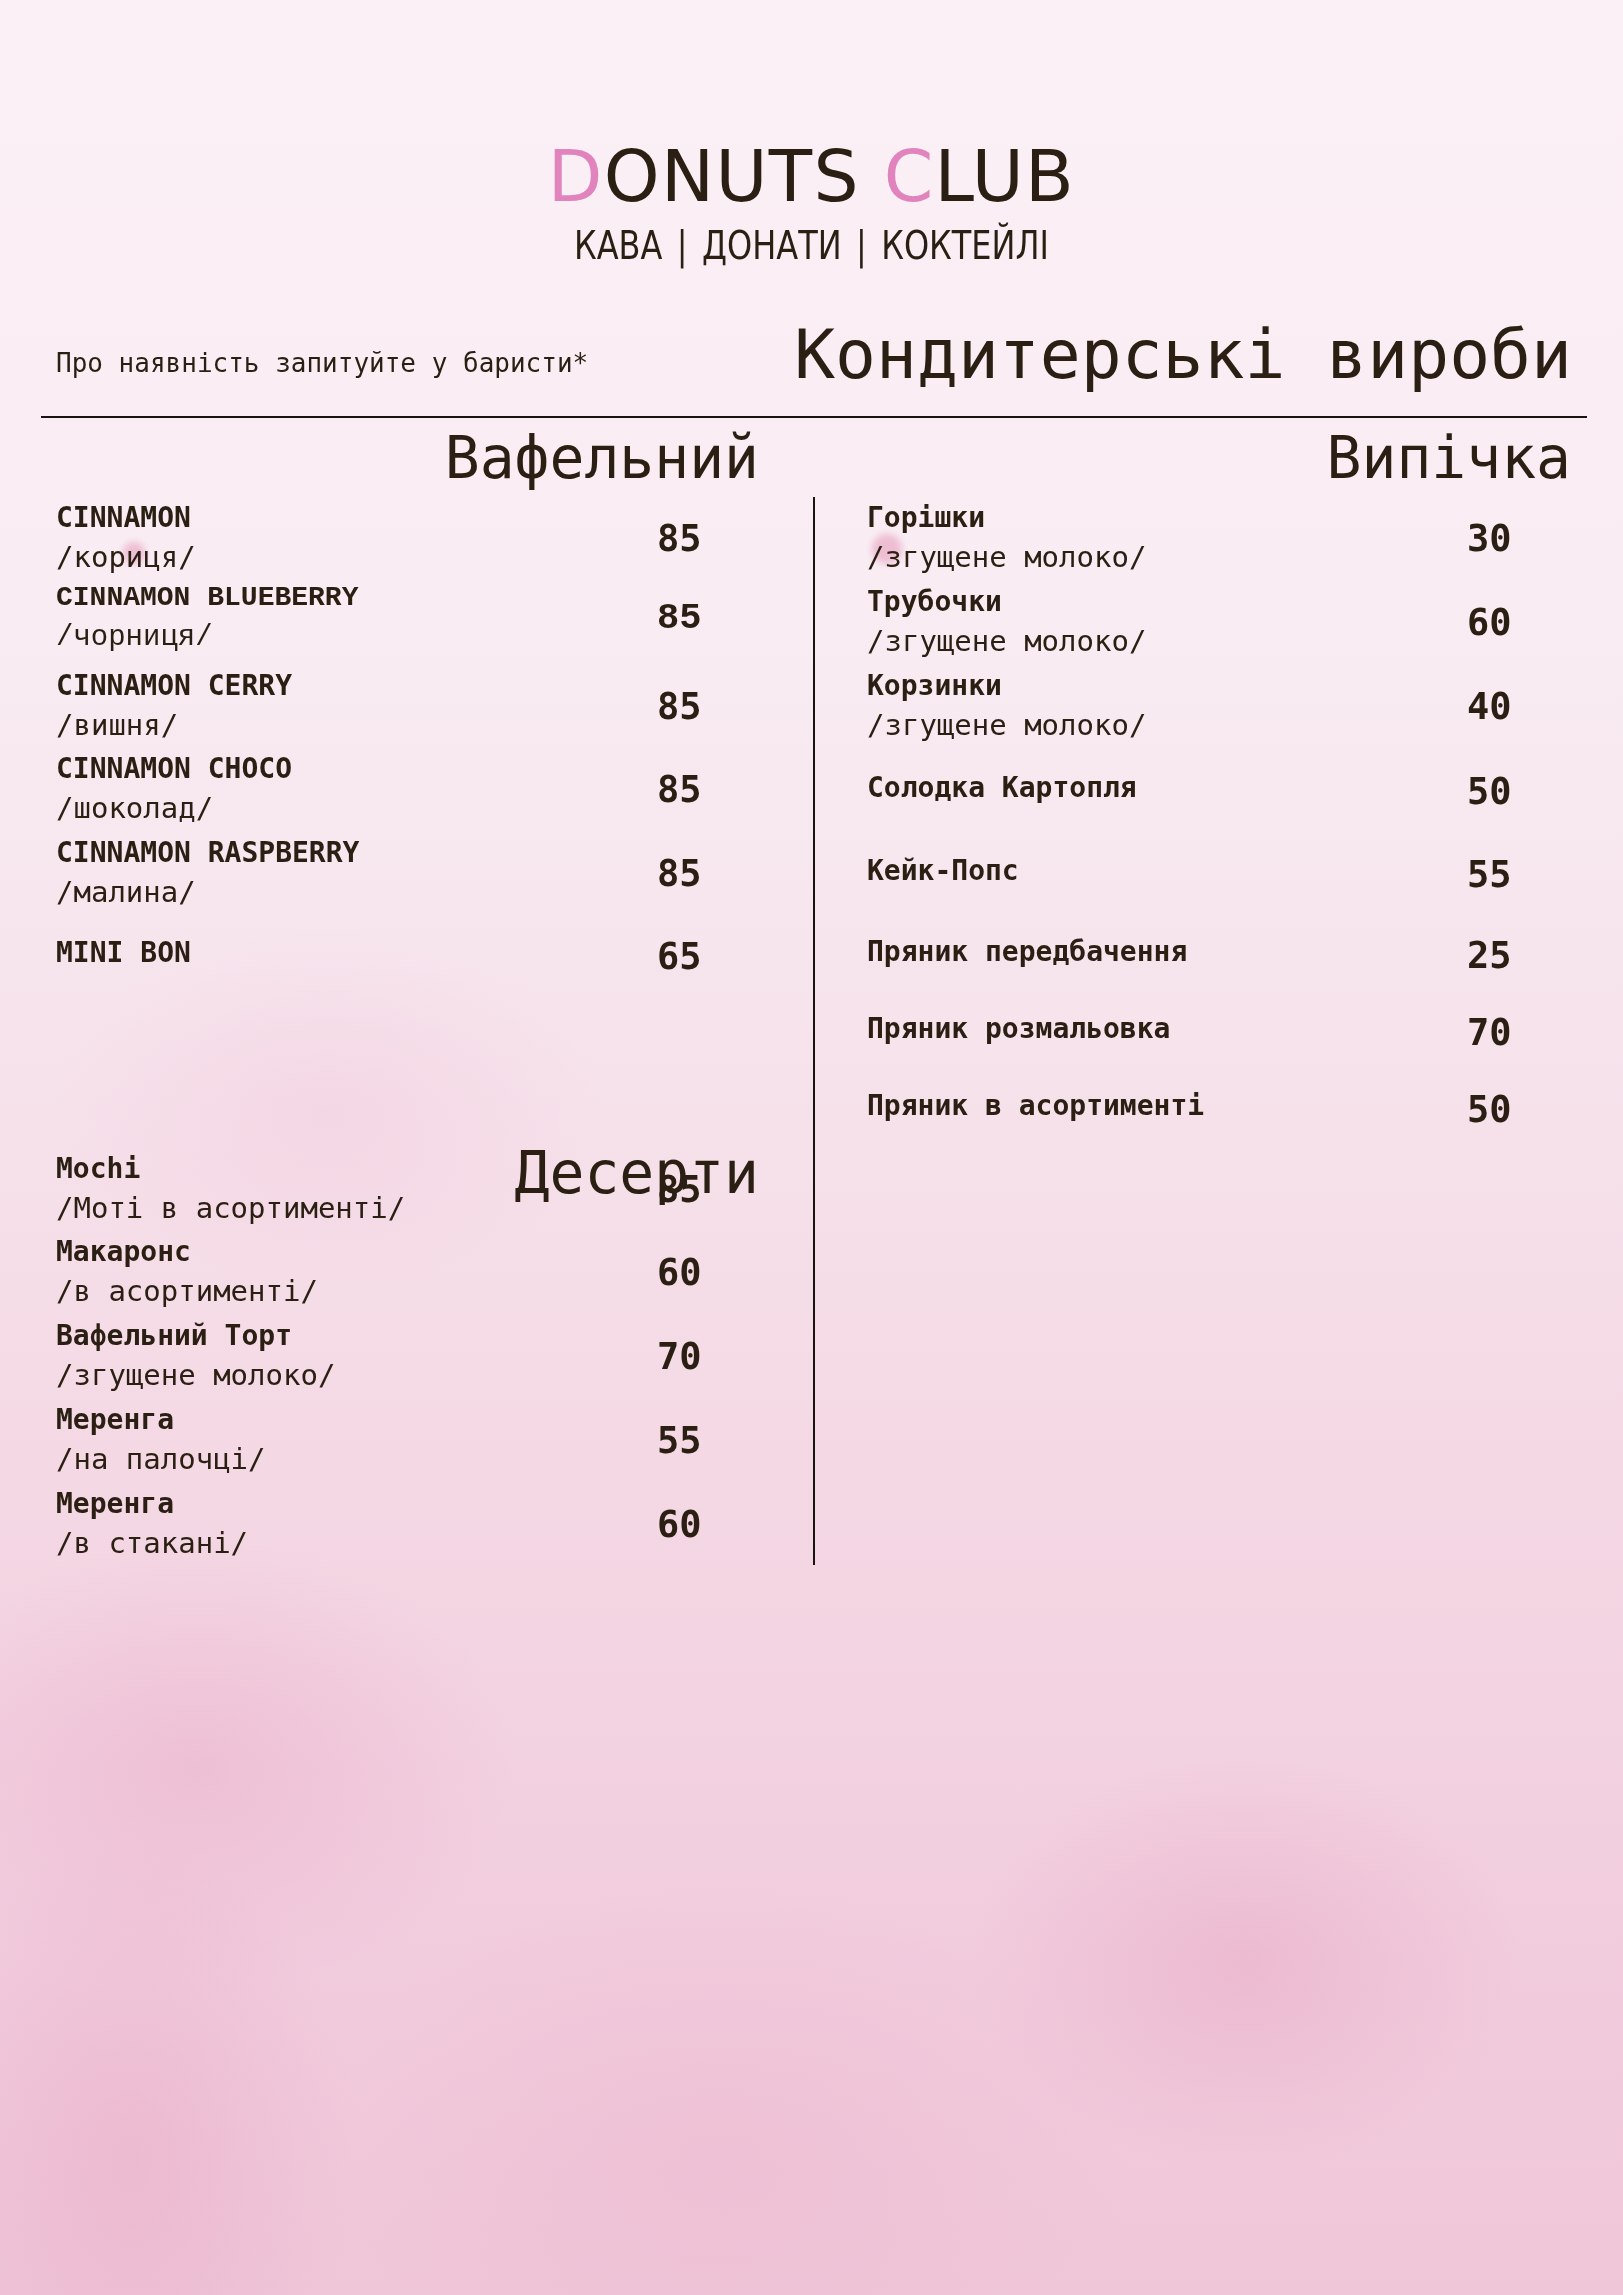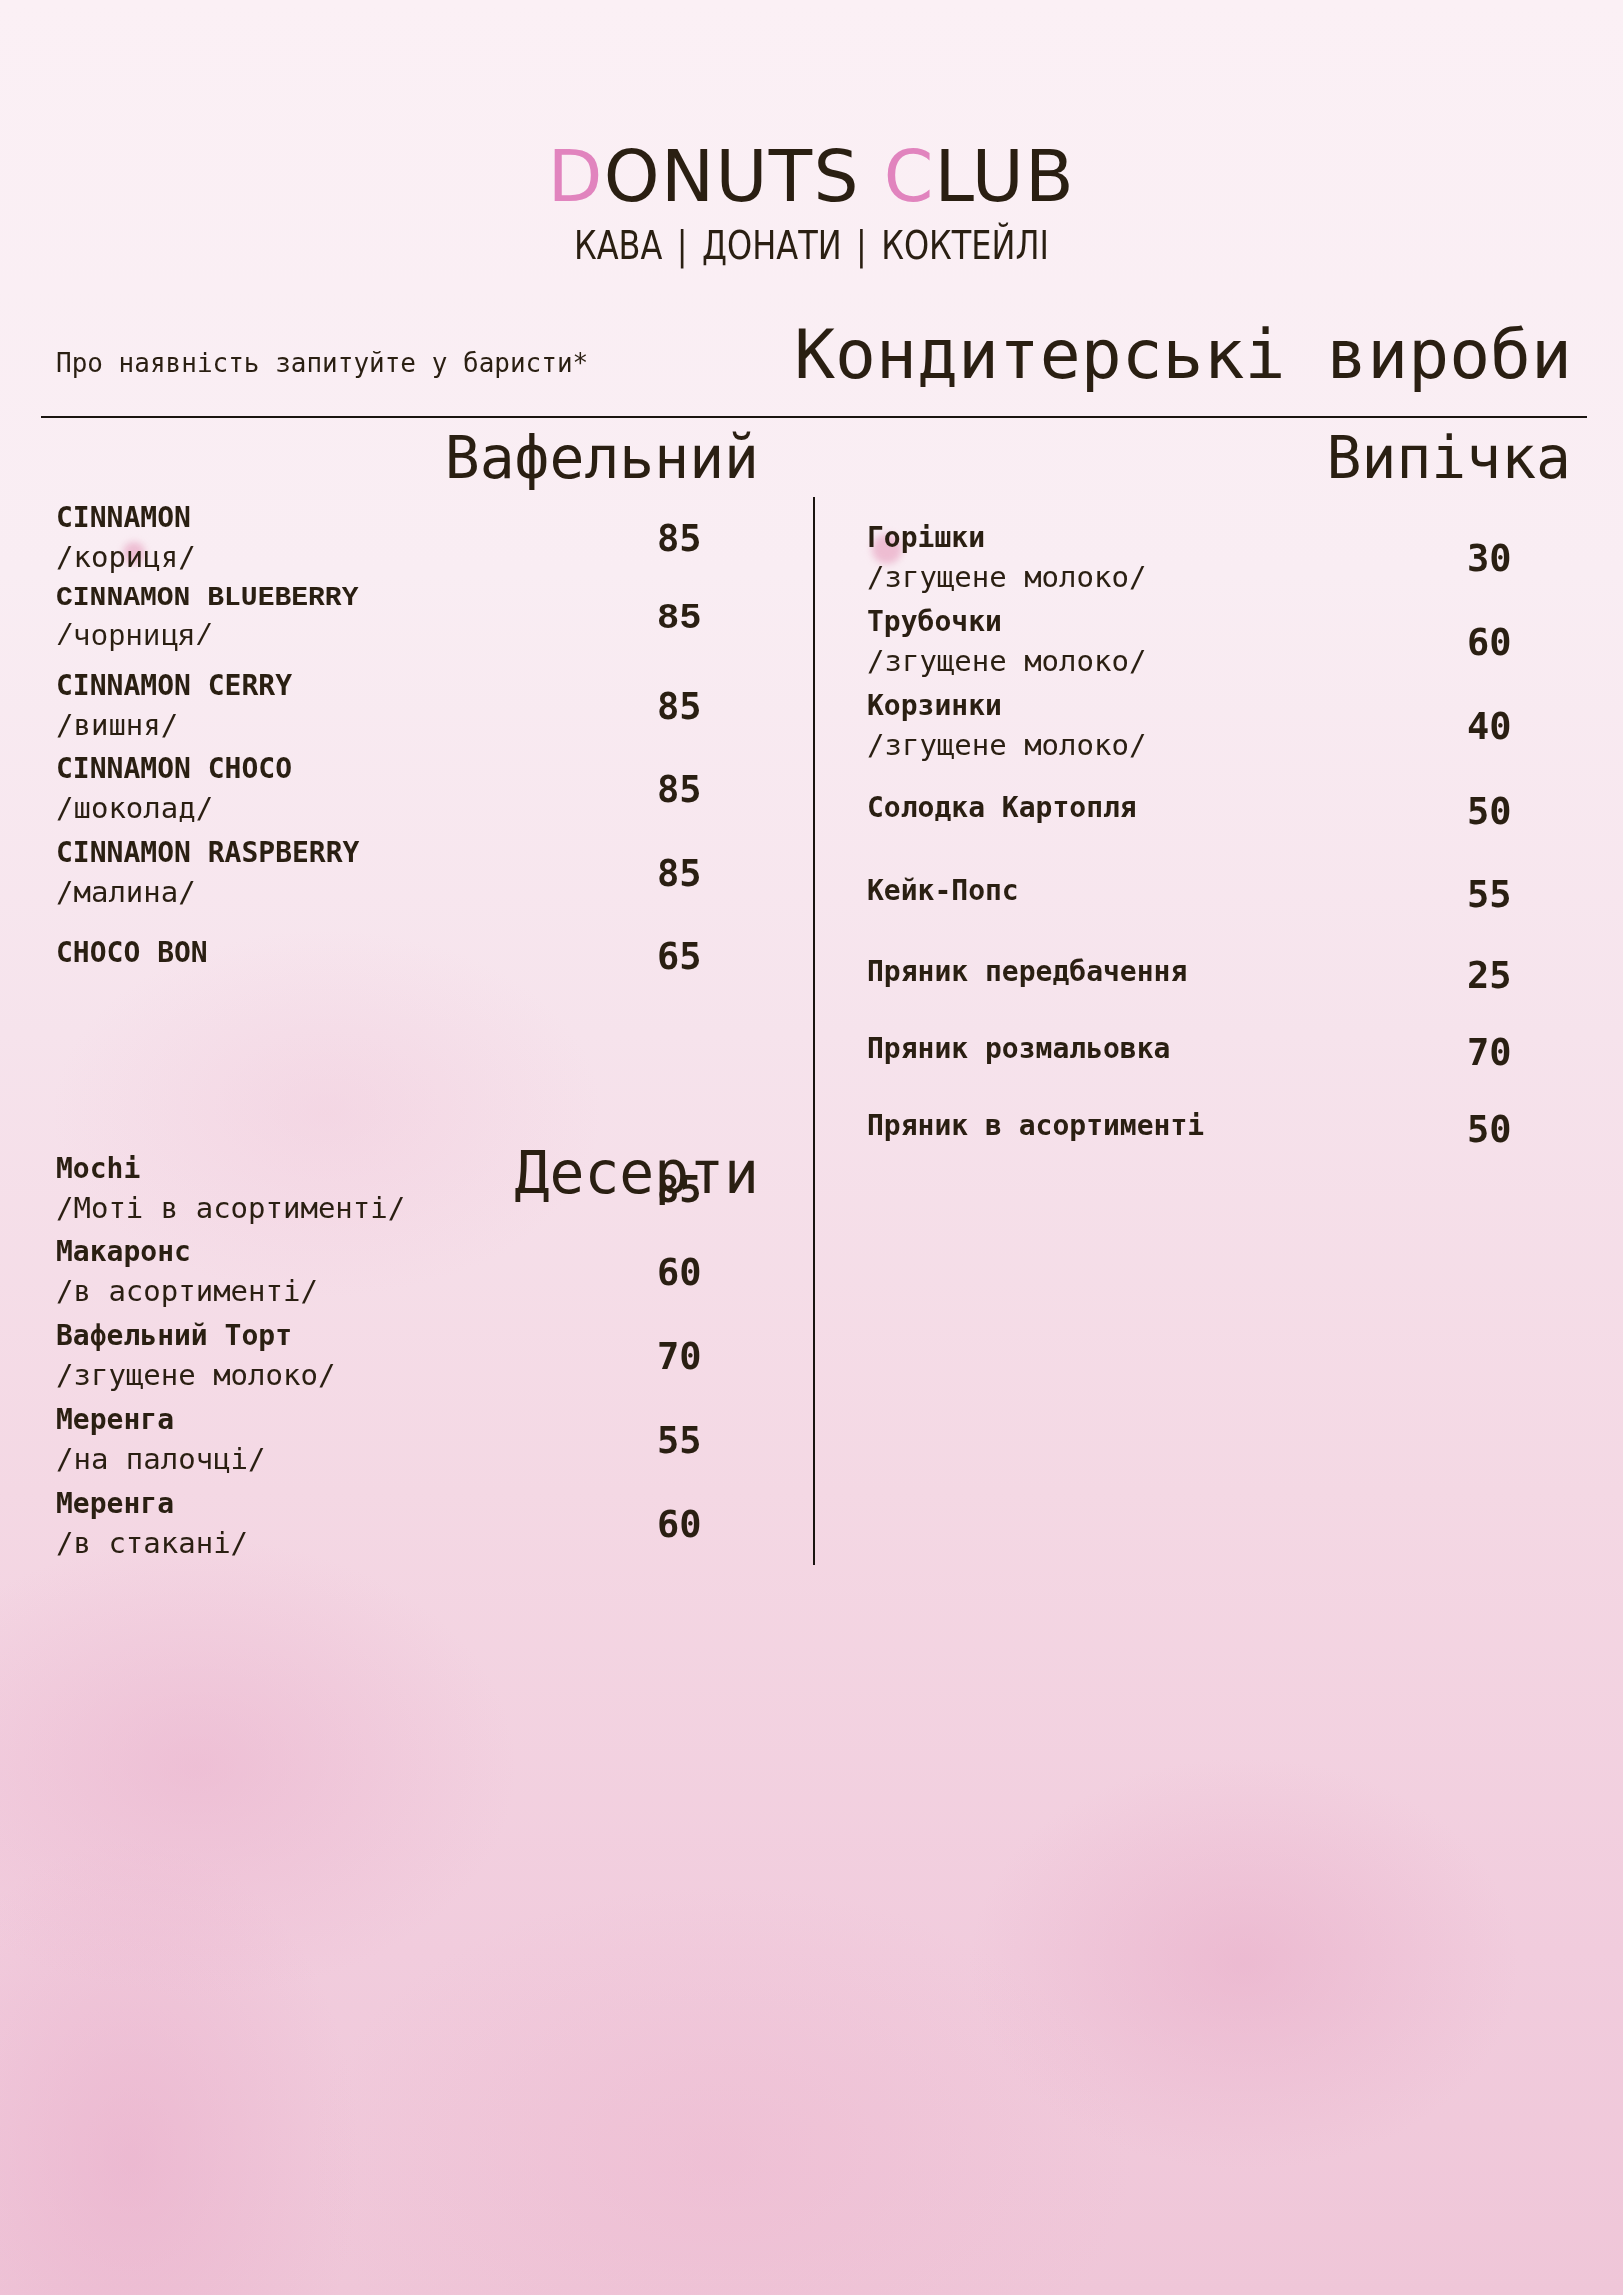--- a/index.html
+++ b/index.html
@@ -47,21 +47,21 @@
   .sec-desserts { right: 864px; top: 1144px; }
   .sec-pastry { right: 52px; top: 429px; }
 
   .item { position: absolute; }
   .item .name { font-size: 28px; font-weight: bold; line-height: 1; white-space: nowrap; }
   .item .desc { font-size: 29px; line-height: 1; margin-top: 11px; white-space: nowrap; }
   .item .price { position: absolute; font-size: 37px; font-weight: bold; line-height: 1; }
 
   .col-left .item { left: 56px; }
   .col-left .item .price { left: 601px; }
-  .col-right .item { left: 867px; margin-top: 20px; }
+  .col-right .item { left: 867px; }
   .col-right .item .price { left: 600px; }
 
   .stain { position: absolute; border-radius: 50%; background: rgba(225,130,170,0.45); filter: blur(3.9px); }
 </style>
 </head>
 <body>
 
 <div class="stain" style="left:123px; top:542px; width:22px; height:22px;"></div>
 <div class="stain" style="left:872px; top:534px; width:30px; height:30px;"></div>
 
@@ -100,21 +100,21 @@
     <div class="name">CINNAMON CHOCO</div>
     <div class="desc">/шоколад/</div>
     <div class="price" style="top:16.4px;">85</div>
   </div>
   <div class="item" style="top:839px;">
     <div class="name">CINNAMON RASPBERRY</div>
     <div class="desc">/малина/</div>
     <div class="price" style="top:16.4px;">85</div>
   </div>
   <div class="item" style="top:939px;">
-    <div class="name">CHOCO BON</div>
+    <div class="name">MINI BON</div>
     <div class="price" style="top:-1.3px;">65</div>
   </div>
 </div>
 
 <div class="col-left">
   <div class="item" style="top:1155px;">
     <div class="name">Mochi</div>
     <div class="desc">/Моті в асортименті/</div>
     <div class="price" style="top:16.4px;">85</div>
   </div>

